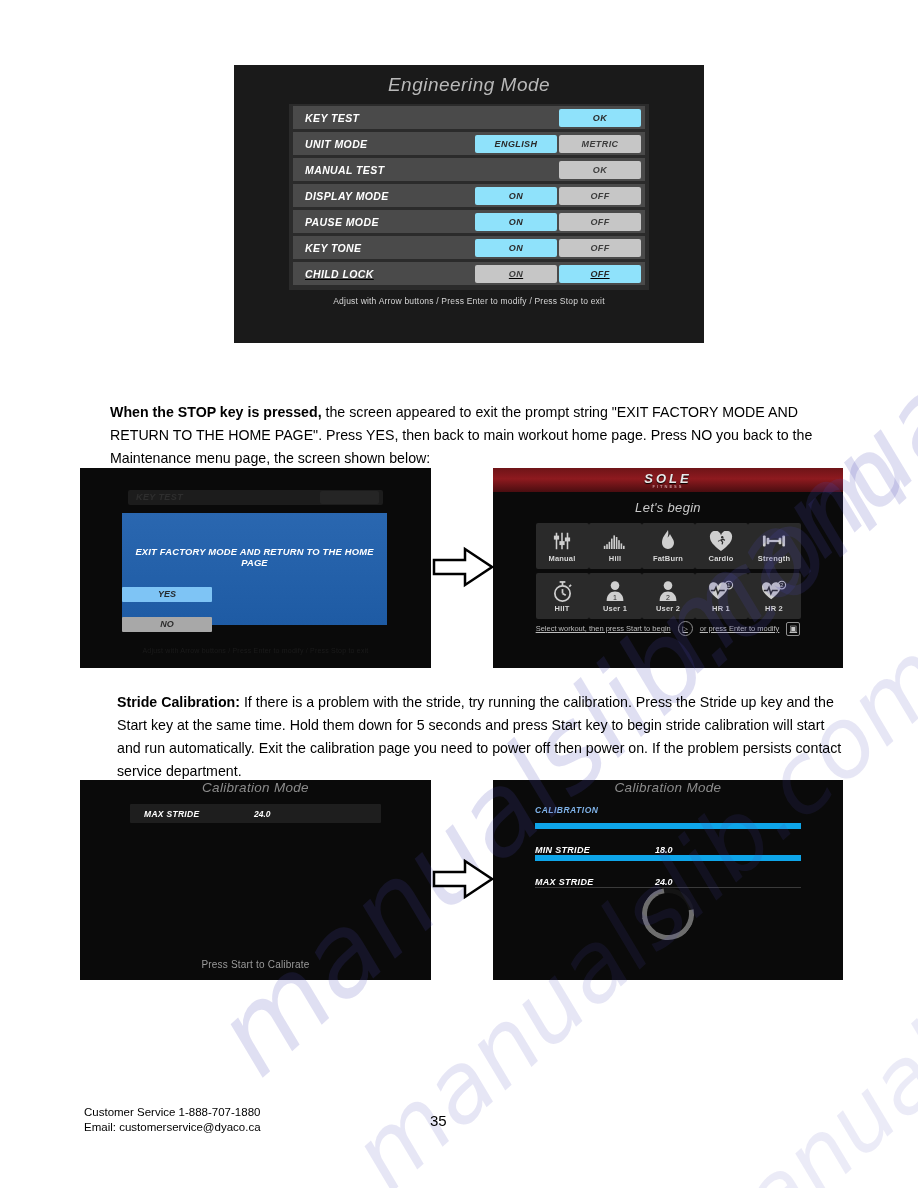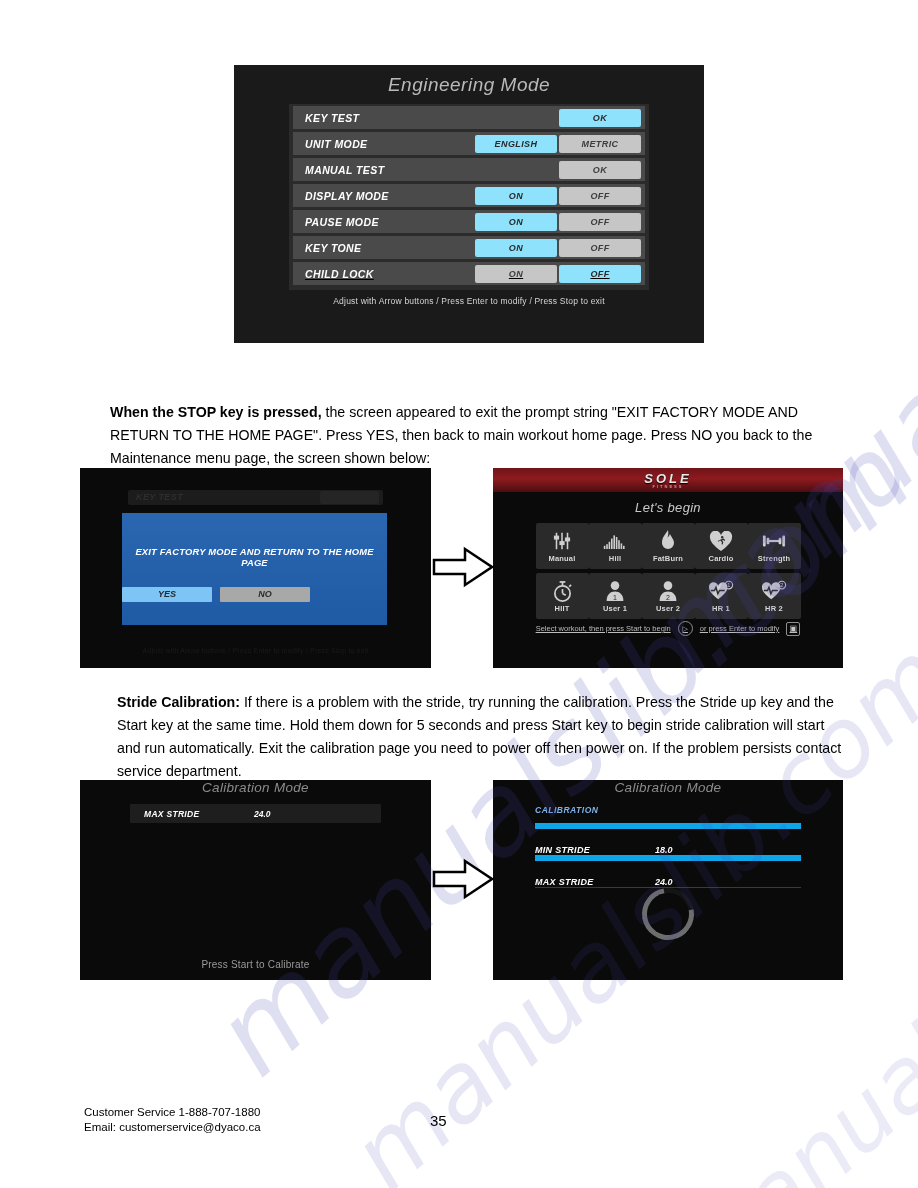--- a/index.html
+++ b/index.html
@@ -117,21 +117,21 @@
   }
   .dialog{
     position:absolute;left:42px;top:45px;width:265px;height:112px;
     background:#2060ab;
     background:linear-gradient(180deg,#2a67b0 0%,#1e5ba4 100%);
   }
   .dialog-text{
     text-align:center;color:#fff;font-weight:bold;font-style:italic;
     font-size:9.4px;letter-spacing:.2px;margin-top:33px;
   }
-  .dialog-btns{display:flex;justify-content:flex-start;gap:8px;margin-top:19px;}
+  .dialog-btns{display:flex;justify-content:flex-end;gap:15px;margin-top:19px;flex-direction:column;}
   .dlg-btn{
     width:90px;height:15px;line-height:15px;text-align:center;
     font-size:9px;font-weight:bold;font-style:italic;border-radius:1px;
   }
   .dlg-btn.yes{background:#7ec4f5;color:#24292e;}
   .dlg-btn.no{background:#a8a8a8;color:#2d2d2d;}
   .dialog-foot{
     position:absolute;left:0;right:0;bottom:14px;text-align:center;
     color:#1b1b1b;font-size:7px;letter-spacing:.2px;
   }

